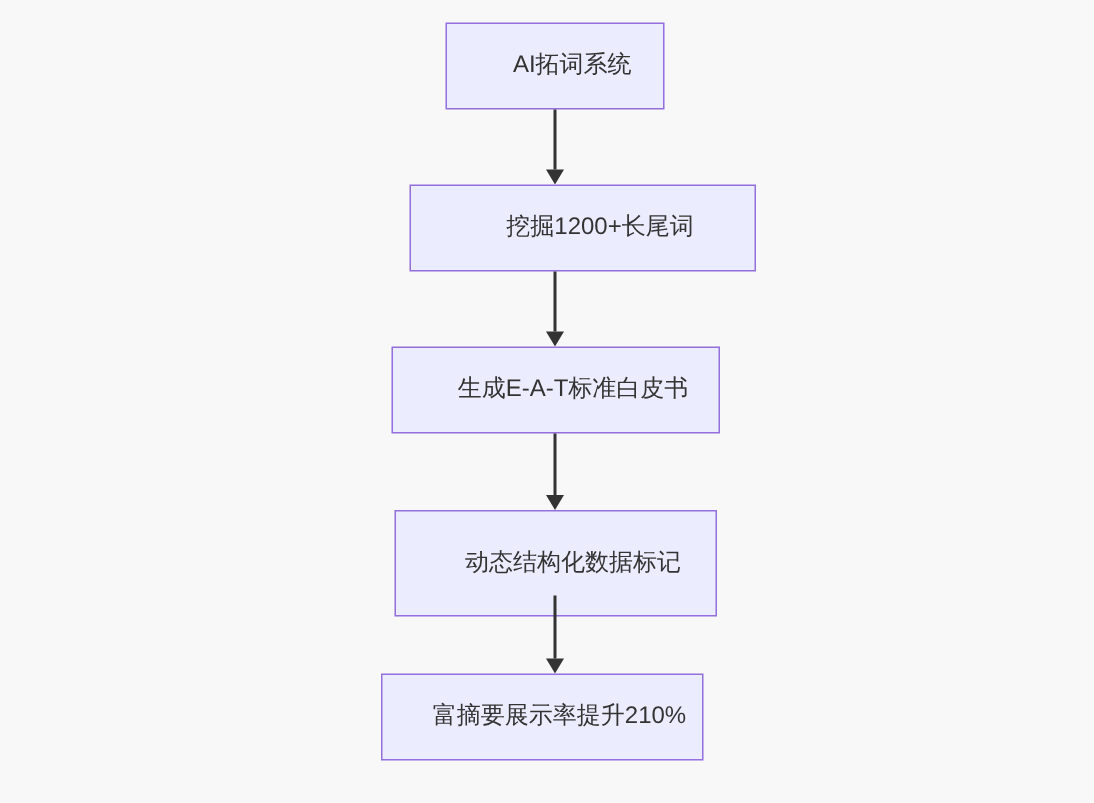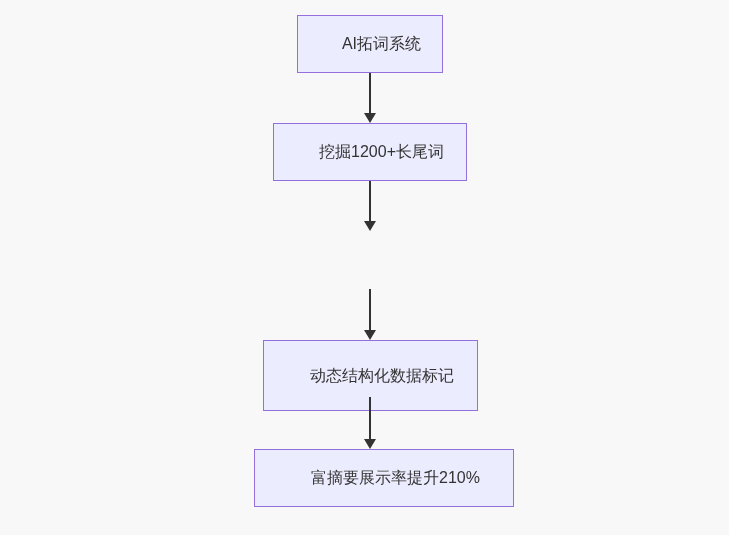--- a/index.html
+++ b/index.html
@@ -59,35 +59,36 @@
 
 <div class="canvas">
 
   <div class="node" style="left:297px; top:15px; width:146px; height:58px;">AI拓词系统</div>
 
   <div class="arrow" style="left:364px; top:73px; height:50px;">
     <div class="arrow-line"></div>
     <div class="arrow-head"></div>
   </div>
 
-  <div class="node" style="left:273px; top:123px; width:194px; height:58px;">挖掘1200+长尾词</div>
+  <div class="node" style="left:273px; top:123px; width:231px; height:58px;">挖掘1200+长尾词</div>
 
   <div class="arrow" style="left:364px; top:181px; height:50px;">
     <div class="arrow-line"></div>
     <div class="arrow-head"></div>
   </div>
 
+  <div class="node" style="left:261px; top:231px; width:219px; height:58px;">生成E-A-T标准白皮书</div>
 
   <div class="arrow" style="left:364px; top:289px; height:51px;">
     <div class="arrow-line"></div>
     <div class="arrow-head"></div>
   </div>
 
   <div class="node" style="left:263px; top:340px; width:215px; height:71px;">动态结构化数据标记</div>
 
   <div class="arrow" style="left:364px; top:397px; height:52px;">
     <div class="arrow-line"></div>
     <div class="arrow-head"></div>
   </div>
 
-  <div class="node" style="left:254px; top:449px; width:260px; height:58px;">富摘要展示率提升210%</div>
+  <div class="node" style="left:254px; top:449px; width:215px; height:58px;">富摘要展示率提升210%</div>
 
 </div>
 
 </body></html>

